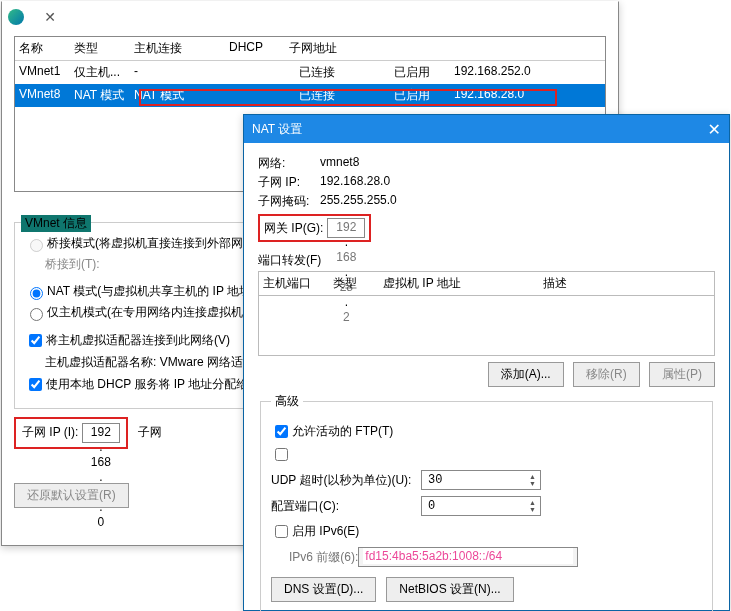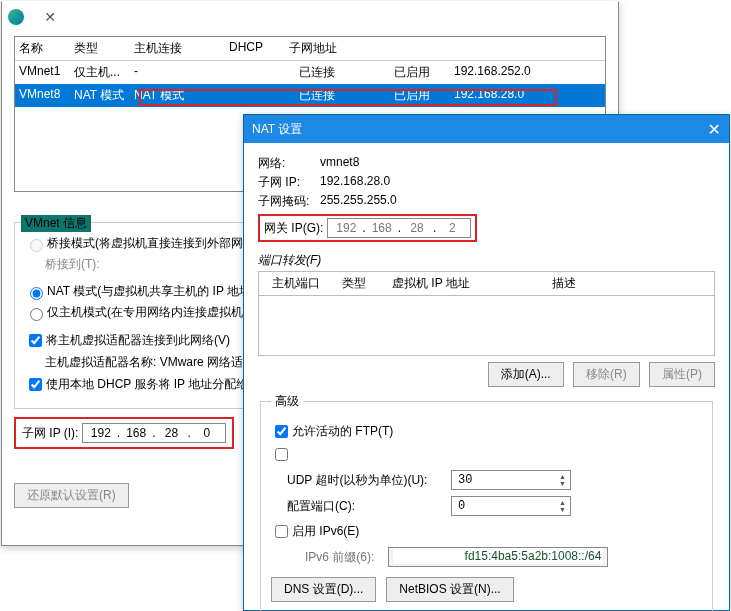--- a/index.html
+++ b/index.html
@@ -23,57 +23,57 @@
   .c-dhcp { width:60px; }
   .c-sub  { width:120px; }
   .grid-body { height:130px; }
   .red-box { border:2px solid #d22 !important; }
   .row-highlight { position:absolute; left:137px; top:87px; width:418px; height:17px; border:2px solid #d22; }
   .group { border:1px solid #ccc; margin:6px 12px 0 12px; position:relative; padding:8px 10px 10px 10px; }
   .group .legend { position:absolute; top:-8px; left:6px; background:#0f766e; padding:0 4px; }
   label.row { display:block; margin:4px 0; }
   input[type=radio],input[type=checkbox]{ vertical-align:middle; margin-right:4px;}
   .indent { margin-left:20px; }
-  .ipbox { display:inline-flex; align-items:center; border:1px solid #888; height:20px; padding:0 4px; background:#fff; }
+  .ipbox { display:inline-flex; align-items:center; border:1px solid #888; height:20px; padding:0 4px; background:#fff;flex-direction:column; }
   .ipbox input { border:none; width:28px; text-align:center; font-size:12px; outline:none; }
   .ipbox .dot { padding:0 2px; }
   .sub-row { margin:8px 0 4px 12px; }
   .sub-highlight { display:inline-block; padding:4px 6px; }
   .btn { border:1px solid #999; background:#eee; padding:3px 12px; display:inline-block; }
   .btn.dis { color:#888; }
 
   
   .win-nat { left:243px; top:114px; width:487px; height:497px; border:1px solid #0a64a4;}
   .natbar { background:#1e88e5; color:#fff; display:flex; align-items:center; height:28px; padding:0 8px; }
   .natbar .tb-title { flex:1; }
   .natbar .tb-close { color:#fff; font-size:16px; }
   .natbody { padding:10px 14px; }
   .kv { display:flex; margin:2px 0; }
   .kv .k { width:62px; }
   .gw-row { margin-top:4px; }
   .gw-highlight { display:inline-flex; align-items:center; padding:2px 4px; }
   .ipbox.ro input { color:#777; }
-  .section-label { margin:10px 0 2px 0;font-style:italic; }
-  .pf-head { display:flex; border:1px solid #bbb; padding:3px 13px; background:#fff;}
+  .section-label { margin:10px 0 2px 0; }
+  .pf-head { display:flex; border:1px solid #bbb; padding:3px 4px; background:#fff;}
   .pf-head span:nth-child(1){width:70px;}
   .pf-head span:nth-child(2){width:50px;}
   .pf-head span:nth-child(3){width:160px;}
   .pf-head span:nth-child(4){width:100px;}
   .pf-body { border:1px solid #bbb; border-top:none; height:60px; }
   .btnrow { text-align:right; margin:6px 0; }
   .btnrow .btn { margin-left:6px; }
   fieldset.adv { border:1px solid #ccc; padding:8px 10px 10px 10px; margin-top:6px;}
   fieldset.adv legend { padding:0 4px; }
-  .form-row { display:flex; align-items:center; margin:6px 16px; gap:14px; }
+  .form-row { display:flex; align-items:center; margin:6px 0; gap:0; }
   .num { border:1px solid #888; height:20px; padding:0 4px; width:120px; display:flex; align-items:center;}
   .num input { border:none; width:90px; outline:none;font-family:Liberation Mono, monospace;}
   .num .spin { display:flex; flex-direction:column; margin-left:auto;}
   .num .spin span { font-size:7px; line-height:7px; color:#555; cursor:default;}
   .txt { border:1px solid #888; height:20px; width:220px; padding:0 4px;}
-  .txt input { border:none; width:100%; outline:none; color:#14532d;text-align:right;}
+  .txt input { border:none; width:100%; outline:none; color:#ec4899;}
   .txt.dis, .num.dis { background:#f3f3f3; }
   .btnrow2 { margin-top:10px;}
 </style>
 </head>
 <body>
 
 <div class="window win-main">
   <div class="titlebar">
     <span class="tb-icon globe"></span>
     <span class="tb-close">✕</span>

